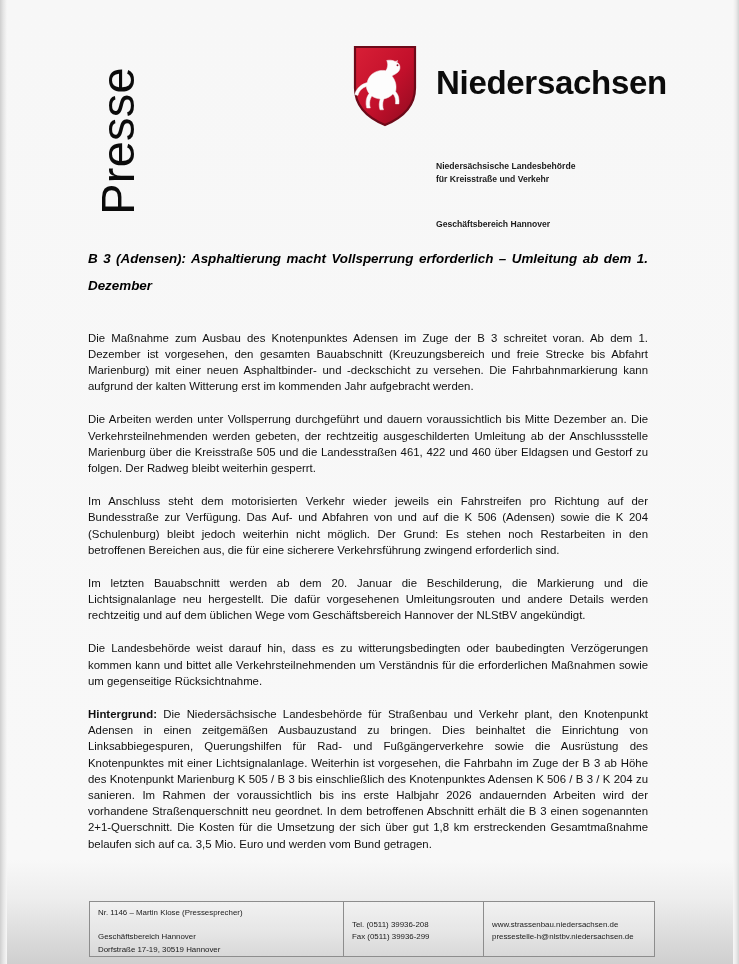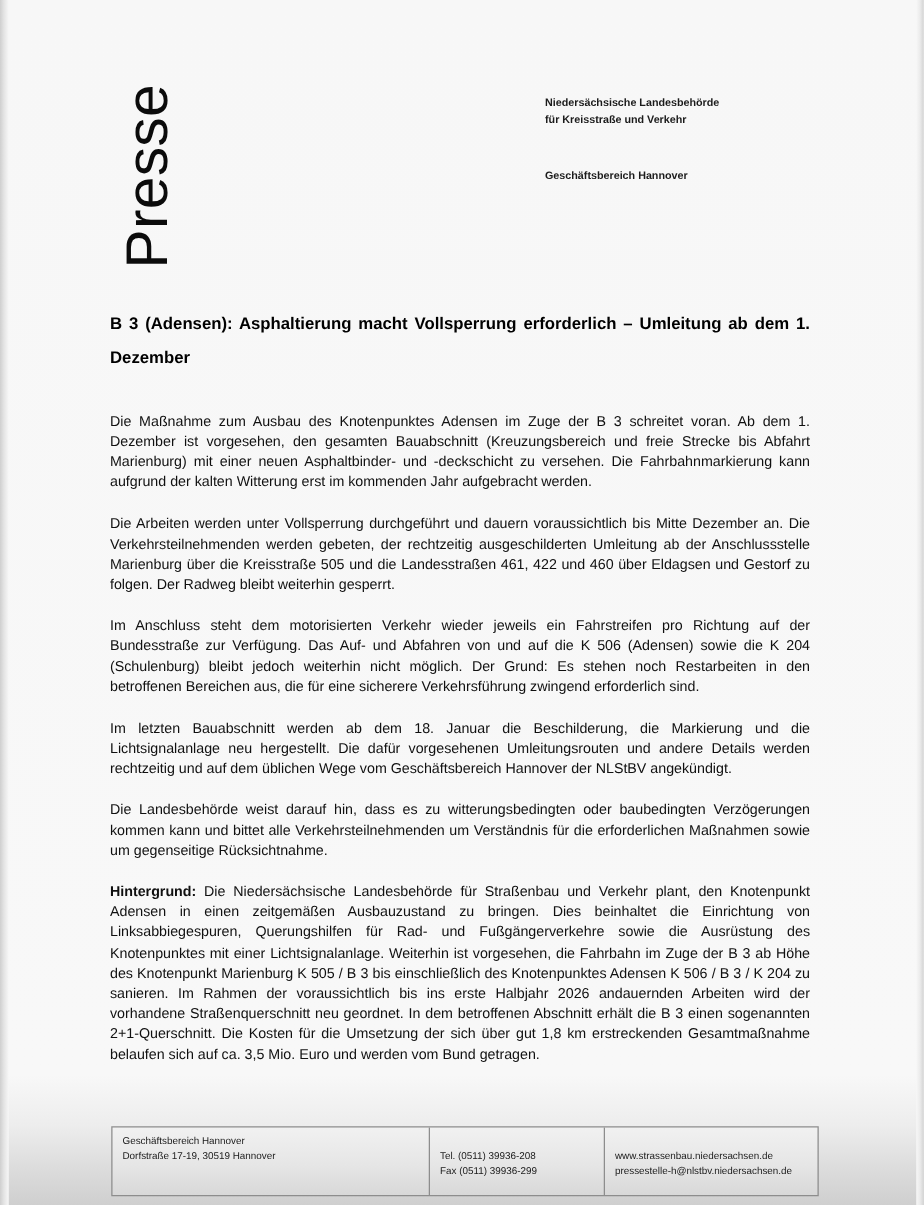--- a/index.html
+++ b/index.html
@@ -112,20 +112,21 @@
     top: 246px;
     width: 560px;
   }
   .headline {
     font-size: 13.4px;
     font-weight: 700;
     color: #000;
     line-height: 2.0;
     margin: 0 0 30px 0;
     text-align: justify;
+    font-style: italic;
   }
   p.para {
     font-size: 11.4px;
     color: #101010;
     line-height: 1.42;
     margin: 0 0 17px 0;
     text-align: justify;
     text-justify: inter-word;
     hyphens: manual;
   }
@@ -164,43 +165,99 @@
 <div class="page">
 
   <div class="edge-left"></div>
   <div class="edge-right"></div>
 
   <div class="presse-rail">
     <div class="presse-word">Presse</div>
   </div>
 
   <div class="logo-block">
+    <div class="logo-row">
+      <svg class="crest" viewBox="0 0 66 84">
+        <defs>
+          <linearGradient id="shieldGrad" x1="0" y1="0" x2="1" y2="1">
+            <stop offset="0%" stop-color="#d81f36"></stop>
+            <stop offset="55%" stop-color="#c2102b"></stop>
+            <stop offset="100%" stop-color="#8e0b20"></stop>
+          </linearGradient>
+        </defs>
+        <path d="M3 3 H63 V44 C63 62 50 74 33 81 C16 74 3 62 3 44 Z" fill="url(#shieldGrad)" stroke="#6d0a19" stroke-width="2.2"></path>
+
+        <g fill="#fdfdfd" stroke="#f2f2f2" stroke-width="0.5">
+          <path d="M44 18
+                   c2.4 0.6 3.6 2.4 3.9 4.6
+                   c0.3 2.3 -0.5 4.2 -2.1 5.7
+                   c-1.7 1.6 -3.9 2.5 -5.9 3.6
+                   c1.6 2.0 2.8 4.1 3.5 6.5
+                   c0.9 3.1 0.8 6.3 0.2 9.4
+                   c1.5 1.5 2.5 3.4 3.0 5.5
+                   c0.5 2.2 0.5 4.4 0.3 6.6
+                   l-3.4 0
+                   c0.2 -2.0 0.2 -4.0 -0.3 -5.9
+                   c-0.4 -1.6 -1.2 -3.0 -2.3 -4.1
+                   c-2.4 2.7 -5.6 4.3 -9.0 5.0
+                   c-0.9 2.0 -1.3 4.1 -1.2 6.3
+                   c0.0 1.6 0.3 3.1 0.8 4.6
+                   l-3.5 0
+                   c-0.6 -1.8 -0.9 -3.7 -0.8 -5.6
+                   c0.1 -1.8 0.5 -3.5 1.1 -5.2
+                   c-3.0 -0.3 -5.9 -1.2 -8.4 -2.9
+                   c-1.3 1.8 -2.0 3.9 -2.2 6.1
+                   c-0.2 2.0 0.0 3.9 0.6 5.8
+                   l-3.5 0
+                   c-0.7 -2.3 -0.9 -4.7 -0.6 -7.1
+                   c0.3 -2.7 1.3 -5.2 2.9 -7.4
+                   c-1.5 -2.1 -2.5 -4.5 -2.9 -7.1
+                   c-1.9 0.7 -3.6 1.8 -5.0 3.2
+                   c-1.6 1.6 -2.7 3.6 -3.3 5.8
+                   l-3.2 -0.8
+                   c0.8 -3.0 2.4 -5.7 4.7 -7.8
+                   c2.2 -2.1 4.9 -3.5 7.8 -4.2
+                   c0.5 -2.6 1.7 -5.0 3.4 -7.0
+                   c2.1 -2.4 4.9 -4.0 7.9 -4.7
+                   c2.4 -0.6 4.9 -0.6 7.3 -0.2
+                   c1.0 -1.4 1.6 -3.0 1.8 -4.7
+                   c0.2 -1.9 -0.1 -3.8 -0.9 -5.5
+                   c1.3 -0.3 2.6 -0.4 3.9 -0.3
+                   c1.6 0.1 3.1 0.5 4.5 1.2
+                   c0.9 -0.4 1.9 -0.6 2.9 -0.6
+                   Z"></path>
+        </g>
+        <circle cx="45.5" cy="21.2" r="0.95" fill="#8e0b20"></circle>
+      </svg>
+      <div class="wordmark">Niedersachsen</div>
+    </div>
     <div class="logo-sub">
       <div class="grp">
         <div>Niedersächsische Landesbehörde</div>
         <div>für Kreisstraße und Verkehr</div>
       </div>
       <div class="grp">Geschäftsbereich Hannover</div>
     </div>
   </div>
 
   <div class="doc-body">
     <h1 class="headline">B 3 (Adensen): Asphaltierung macht Vollsperrung erforderlich – Umleitung ab dem 1. Dezember</h1>
 
     <p class="para">Die Maßnahme zum Ausbau des Knotenpunktes Adensen im Zuge der B 3 schreitet voran. Ab dem 1. Dezember ist vorgesehen, den gesamten Bauabschnitt (Kreuzungsbereich und freie Strecke bis Abfahrt Marienburg) mit einer neuen Asphaltbinder- und -deckschicht zu versehen. Die Fahrbahnmarkierung kann aufgrund der kalten Witterung erst im kommenden Jahr aufgebracht werden.</p>
     <p class="para">Die Arbeiten werden unter Vollsperrung durchgeführt und dauern voraussichtlich bis Mitte Dezember an. Die Verkehrsteilnehmenden werden gebeten, der rechtzeitig ausgeschilderten Umleitung ab der Anschlussstelle Marienburg über die Kreisstraße 505 und die Landesstraßen 461, 422 und 460 über Eldagsen und Gestorf zu folgen. Der Radweg bleibt weiterhin gesperrt.</p>
     <p class="para">Im Anschluss steht dem motorisierten Verkehr wieder jeweils ein Fahrstreifen pro Richtung auf der Bundesstraße zur Verfügung. Das Auf- und Abfahren von und auf die K 506 (Adensen) sowie die K 204 (Schulenburg) bleibt jedoch weiterhin nicht möglich. Der Grund: Es stehen noch Restarbeiten in den betroffenen Bereichen aus, die für eine sicherere Verkehrsführung zwingend erforderlich sind.</p>
-    <p class="para">Im letzten Bauabschnitt werden ab dem 18. Januar die Beschilderung, die Markierung und die Lichtsignalanlage neu hergestellt. Die dafür vorgesehenen Umleitungsrouten und andere Details werden rechtzeitig und auf dem üblichen Wege vom Geschäftsbereich Hannover der NLStBV angekündigt.</p>
+    <p class="para">Im letzten Bauabschnitt werden ab dem 20. Januar die Beschilderung, die Markierung und die Lichtsignalanlage neu hergestellt. Die dafür vorgesehenen Umleitungsrouten und andere Details werden rechtzeitig und auf dem üblichen Wege vom Geschäftsbereich Hannover der NLStBV angekündigt.</p>
     <p class="para">Die Landesbehörde weist darauf hin, dass es zu witterungsbedingten oder baubedingten Verzögerungen kommen kann und bittet alle Verkehrsteilnehmenden um Verständnis für die erforderlichen Maßnahmen sowie um gegenseitige Rücksichtnahme.</p>
 
     <p class="para"><span class="lead-label">Hintergrund:</span><span> Die Niedersächsische Landesbehörde für Straßenbau und Verkehr plant, den Knotenpunkt Adensen in einen zeitgemäßen Ausbauzustand zu bringen. Dies beinhaltet die Einrichtung von Linksabbiegespuren, Querungshilfen für Rad- und Fußgängerverkehre sowie die Ausrüstung des Knotenpunktes mit einer Lichtsignalanlage. Weiterhin ist vorgesehen, die Fahrbahn im Zuge der B 3 ab Höhe des Knotenpunkt Marienburg K 505 / B 3 bis einschließlich des Knotenpunktes Adensen K 506 / B 3 / K 204 zu sanieren. Im Rahmen der voraussichtlich bis ins erste Halbjahr 2026 andauernden Arbeiten wird der vorhandene Straßenquerschnitt neu geordnet. In dem betroffenen Abschnitt erhält die B 3 einen sogenannten 2+1-Querschnitt. Die Kosten für die Umsetzung der sich über gut 1,8 km erstreckenden Gesamtmaßnahme belaufen sich auf ca. 3,5 Mio. Euro und werden vom Bund getragen.</span></p>
   </div>
 
   <div class="imprint">
     <div class="imp-col c1">
+      <div class="imp-line imp-head">Nr. 1146 – Martin Klose (Pressesprecher)</div>
       <div class="imp-line">Geschäftsbereich Hannover</div>
       <div class="imp-line">Dorfstraße 17-19, 30519 Hannover</div>
     </div>
     <div class="imp-col c2 imp-pad-top">
       <div class="imp-line">Tel. (0511) 39936-208</div>
       <div class="imp-line">Fax (0511) 39936-299</div>
     </div>
     <div class="imp-col c3 imp-pad-top">
       <div class="imp-line">www.strassenbau.niedersachsen.de</div>
       <div class="imp-line">pressestelle-h@nlstbv.niedersachsen.de</div>

